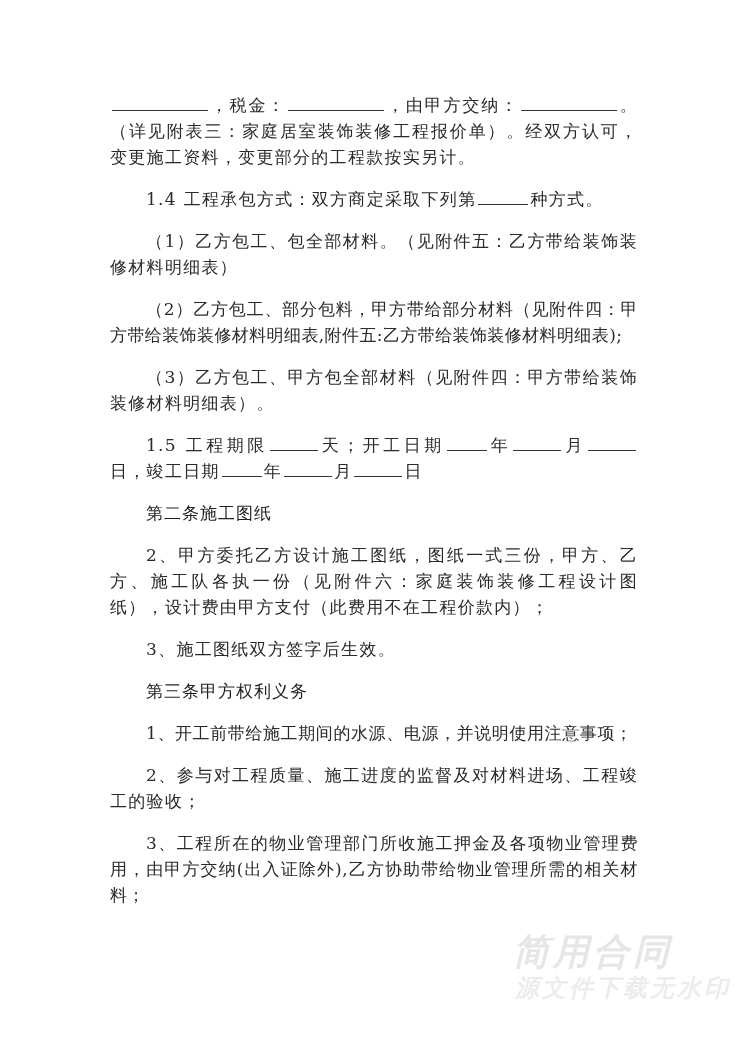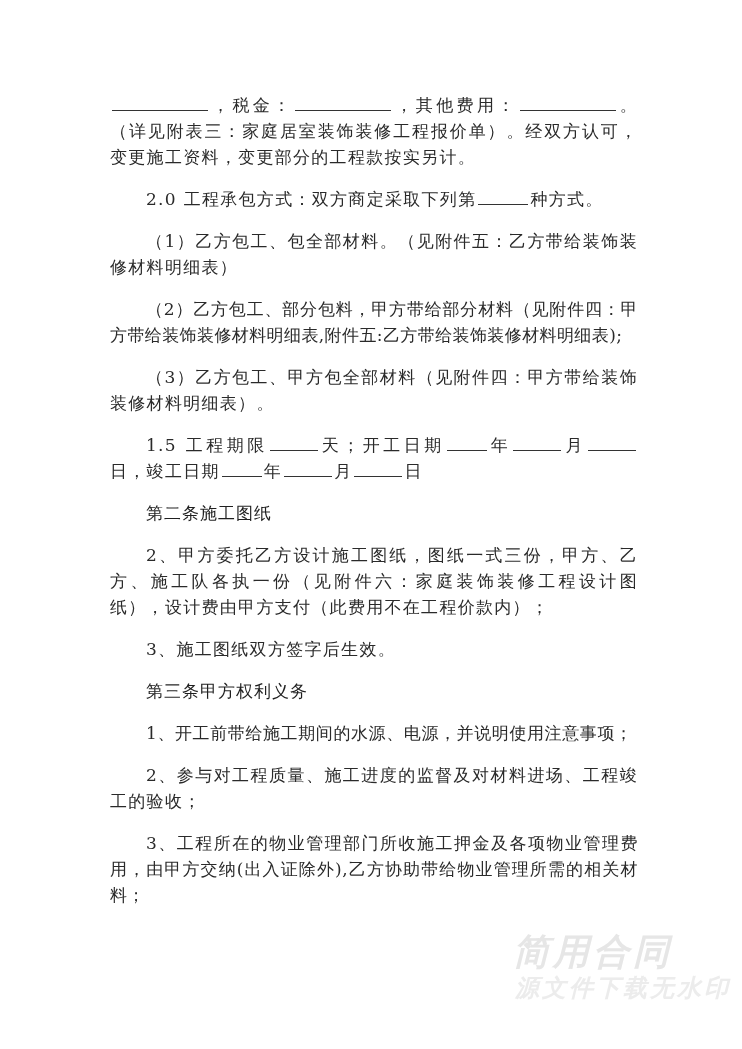--- a/index.html
+++ b/index.html
@@ -14,23 +14,23 @@
     .blank { display: inline-block; border-bottom: 1px solid #333; height: 18px; vertical-align: baseline; margin: 0 2px; }
     .wm { position: absolute; font-family: "DejaVu Sans", "Liberation Sans", sans-serif; font-style: italic; font-weight: bold; color: #e6e6e6; user-select: none; }
     .wm-main { left: 513px; top: 928px; font-size: 36px; letter-spacing: 4px; text-align: right; }
     .wm-sub { left: 515px; top: 972px; font-size: 24px; letter-spacing: 3px; color: #ececec; text-align: center; }
   </style>
 </head>
 <body>
 
 <div class="page">
 
-  <p class="p"><span class="blank" style="width:96px"></span><span>，税金：</span><span class="blank" style="width:96px"></span><span>，其他费用：</span><span class="blank" style="width:96px"></span><span>。（详见附表三：家庭居室装饰装修工程报价单）。经双方认可，变更施工资料，变更部分的工程款按实另计。</span></p>
+  <p class="p"><span class="blank" style="width:96px"></span><span>，税金：</span><span class="blank" style="width:96px"></span><span>，由甲方交纳：</span><span class="blank" style="width:96px"></span><span>。（详见附表三：家庭居室装饰装修工程报价单）。经双方认可，变更施工资料，变更部分的工程款按实另计。</span></p>
 
-  <p class="p indent"><span>2.0 工程承包方式：双方商定采取下列第</span><span class="blank" style="width:50px"></span><span>种方式。</span></p>
+  <p class="p indent"><span>1.4 工程承包方式：双方商定采取下列第</span><span class="blank" style="width:50px"></span><span>种方式。</span></p>
 
   <p class="p indent">（1）乙方包工、包全部材料。（见附件五：乙方带给装饰装修材料明细表）</p>
   <p class="p indent" style="letter-spacing:0.4px">（2）乙方包工、部分包料，甲方带给部分材料（见附件四：甲方带给装饰装修材料明细表,附件五:乙方带给装饰装修材料明细表);</p>
   <p class="p indent">（3）乙方包工、甲方包全部材料（见附件四：甲方带给装饰装修材料明细表）。</p>
 
   <p class="p indent"><span>1.5 工程期限</span><span class="blank" style="width:48px"></span><span>天；开工日期</span><span class="blank" style="width:40px"></span><span>年</span><span class="blank" style="width:48px"></span><span>月</span><span class="blank" style="width:48px"></span><span>日，竣工日期</span><span class="blank" style="width:40px"></span><span>年</span><span class="blank" style="width:48px"></span><span>月</span><span class="blank" style="width:48px"></span><span>日</span></p>
 
   <p class="heading">第二条施工图纸</p>
 
 

